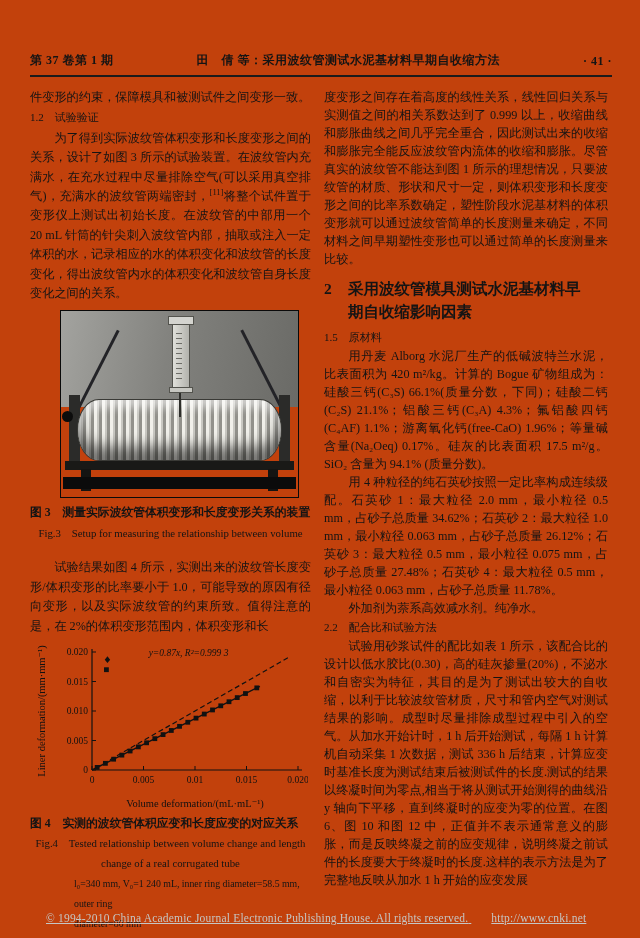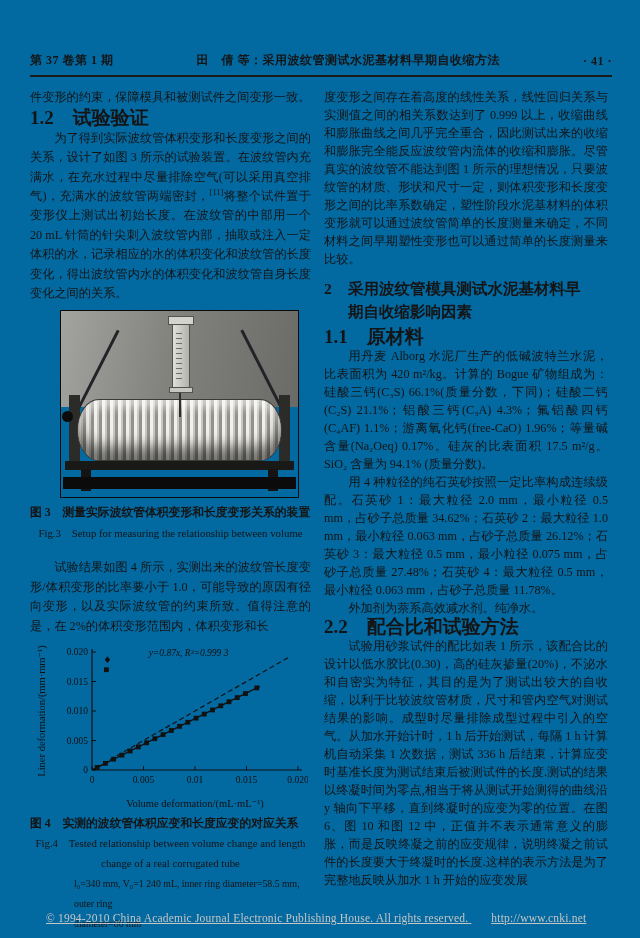--- a/index.html
+++ b/index.html
@@ -1,38 +1,38 @@
 <!DOCTYPE html>
 <html><head>
 <meta charset="utf-8">
 <style>
   html,body{margin:0;padding:0;background:#e9e8e4;}
   .page{
     position:relative;width:640px;height:938px;margin:0 auto;
-    background:#0369a1;color:#141414;
+    background:#c2410c;color:#141414;
     font-family:"Liberation Serif","DejaVu Serif",serif;
     overflow:hidden;
   }
   
   .header{
     position:absolute;top:52px;left:30px;width:582px;
     display:flex;justify-content:space-between;align-items:flex-end;
     font-size:12px;font-weight:bold;letter-spacing:.5px;
     border-bottom:2px solid #1b1b1b;padding-bottom:6px;
   }
   .header .mid{font-weight:bold;}
   
   .col{position:absolute;top:88px;}
   .col-left{left:30px;width:281px;}
   .col-right{left:324px;width:284px;}
   p{margin:0;font-size:12.2px;text-align:justify;}
   .col-left p{line-height:19.4px;}
   .col-right p{line-height:18px;}
   .indent{text-indent:2em;}
-  .h-sub{font-weight:bold;font-size:19px;margin:1px 0;}
+  .h-sub{font-weight:normal;font-size:11px;margin:1px 0;}
   .ref{font-size:8.5px;vertical-align:super;line-height:0;}
   
   .section-head{
     display:flex;font-weight:bold;font-size:15.5px;line-height:23px;
     margin:9px 0 5px 0;
   }
   .section-head .num{width:24px;flex:none;}
   .section-head .txt{width:240px;}
   
   .photo{
@@ -182,21 +182,21 @@
   </div>
 
   <div class="col col-right">
     <p>度变形之间存在着高度的线性关系，线性回归关系与实测值之间的相关系数达到了 0.999 以上，收缩曲线和膨胀曲线之间几乎完全重合，因此测试出来的收缩和膨胀完全能反应波纹管内流体的收缩和膨胀。尽管真实的波纹管不能达到图 1 所示的理想情况，只要波纹管的材质、形状和尺寸一定，则体积变形和长度变形之间的比率系数确定，塑性阶段水泥基材料的体积变形就可以通过波纹管简单的长度测量来确定，不同材料之间早期塑性变形也可以通过简单的长度测量来比较。</p>
 
     <div class="section-head">
       <span class="num">2</span>
       <span class="txt">采用波纹管模具测试水泥基材料早期自收缩影响因素</span>
     </div>
 
-    <p class="h-sub">1.1　原材料</p>
+    <p class="h-sub">1.5　原材料</p>
     <p class="indent">用丹麦 Alborg 水泥厂生产的低碱波特兰水泥，比表面积为 420 m²/kg。计算的 Bogue 矿物组成为：硅酸三钙(C₃S) 66.1%(质量分数，下同)；硅酸二钙(C₂S) 21.1%；铝酸三钙(C₃A) 4.3%；氟铝酸四钙(C₄AF) 1.1%；游离氧化钙(free-CaO) 1.96%；等量碱含量(Na₂Oeq) 0.17%。硅灰的比表面积 17.5 m²/g。SiO₂ 含量为 94.1% (质量分数)。</p>
     <p class="indent">用 4 种粒径的纯石英砂按照一定比率构成连续级配。石英砂 1：最大粒径 2.0 mm，最小粒径 0.5 mm，占砂子总质量 34.62%；石英砂 2：最大粒径 1.0 mm，最小粒径 0.063 mm，占砂子总质量 26.12%；石英砂 3：最大粒径 0.5 mm，最小粒径 0.075 mm，占砂子总质量 27.48%；石英砂 4：最大粒径 0.5 mm，最小粒径 0.063 mm，占砂子总质量 11.78%。</p>
     <p class="indent">外加剂为萘系高效减水剂。纯净水。</p>
     <p class="h-sub">2.2　配合比和试验方法</p>
     <p class="indent">试验用砂浆试件的配比如表 1 所示，该配合比的设计以低水胶比(0.30)，高的硅灰掺量(20%)，不泌水和自密实为特征，其目的是为了测试出较大的自收缩，以利于比较波纹管材质，尺寸和管内空气对测试结果的影响。成型时尽量排除成型过程中引入的空气。从加水开始计时，1 h 后开始测试，每隔 1 h 计算机自动采集 1 次数据，测试 336 h 后结束，计算应变时基准长度为测试结束后被测试件的长度.测试的结果以终凝时间为零点,相当于将从测试开始测得的曲线沿 y 轴向下平移，直到终凝时的应变为零的位置。在图 6、图 10 和图 12 中，正值并不表示通常意义的膨胀，而是反映终凝之前的应变规律，说明终凝之前试件的长度要大于终凝时的长度.这样的表示方法是为了完整地反映从加水 1 h 开始的应变发展</p>
   </div>
 
   <div class="footer">
     <span>© 1994-2010 China Academic Journal Electronic Publishing House. All rights reserved.</span>
     <span class="url">http://www.cnki.net</span>

